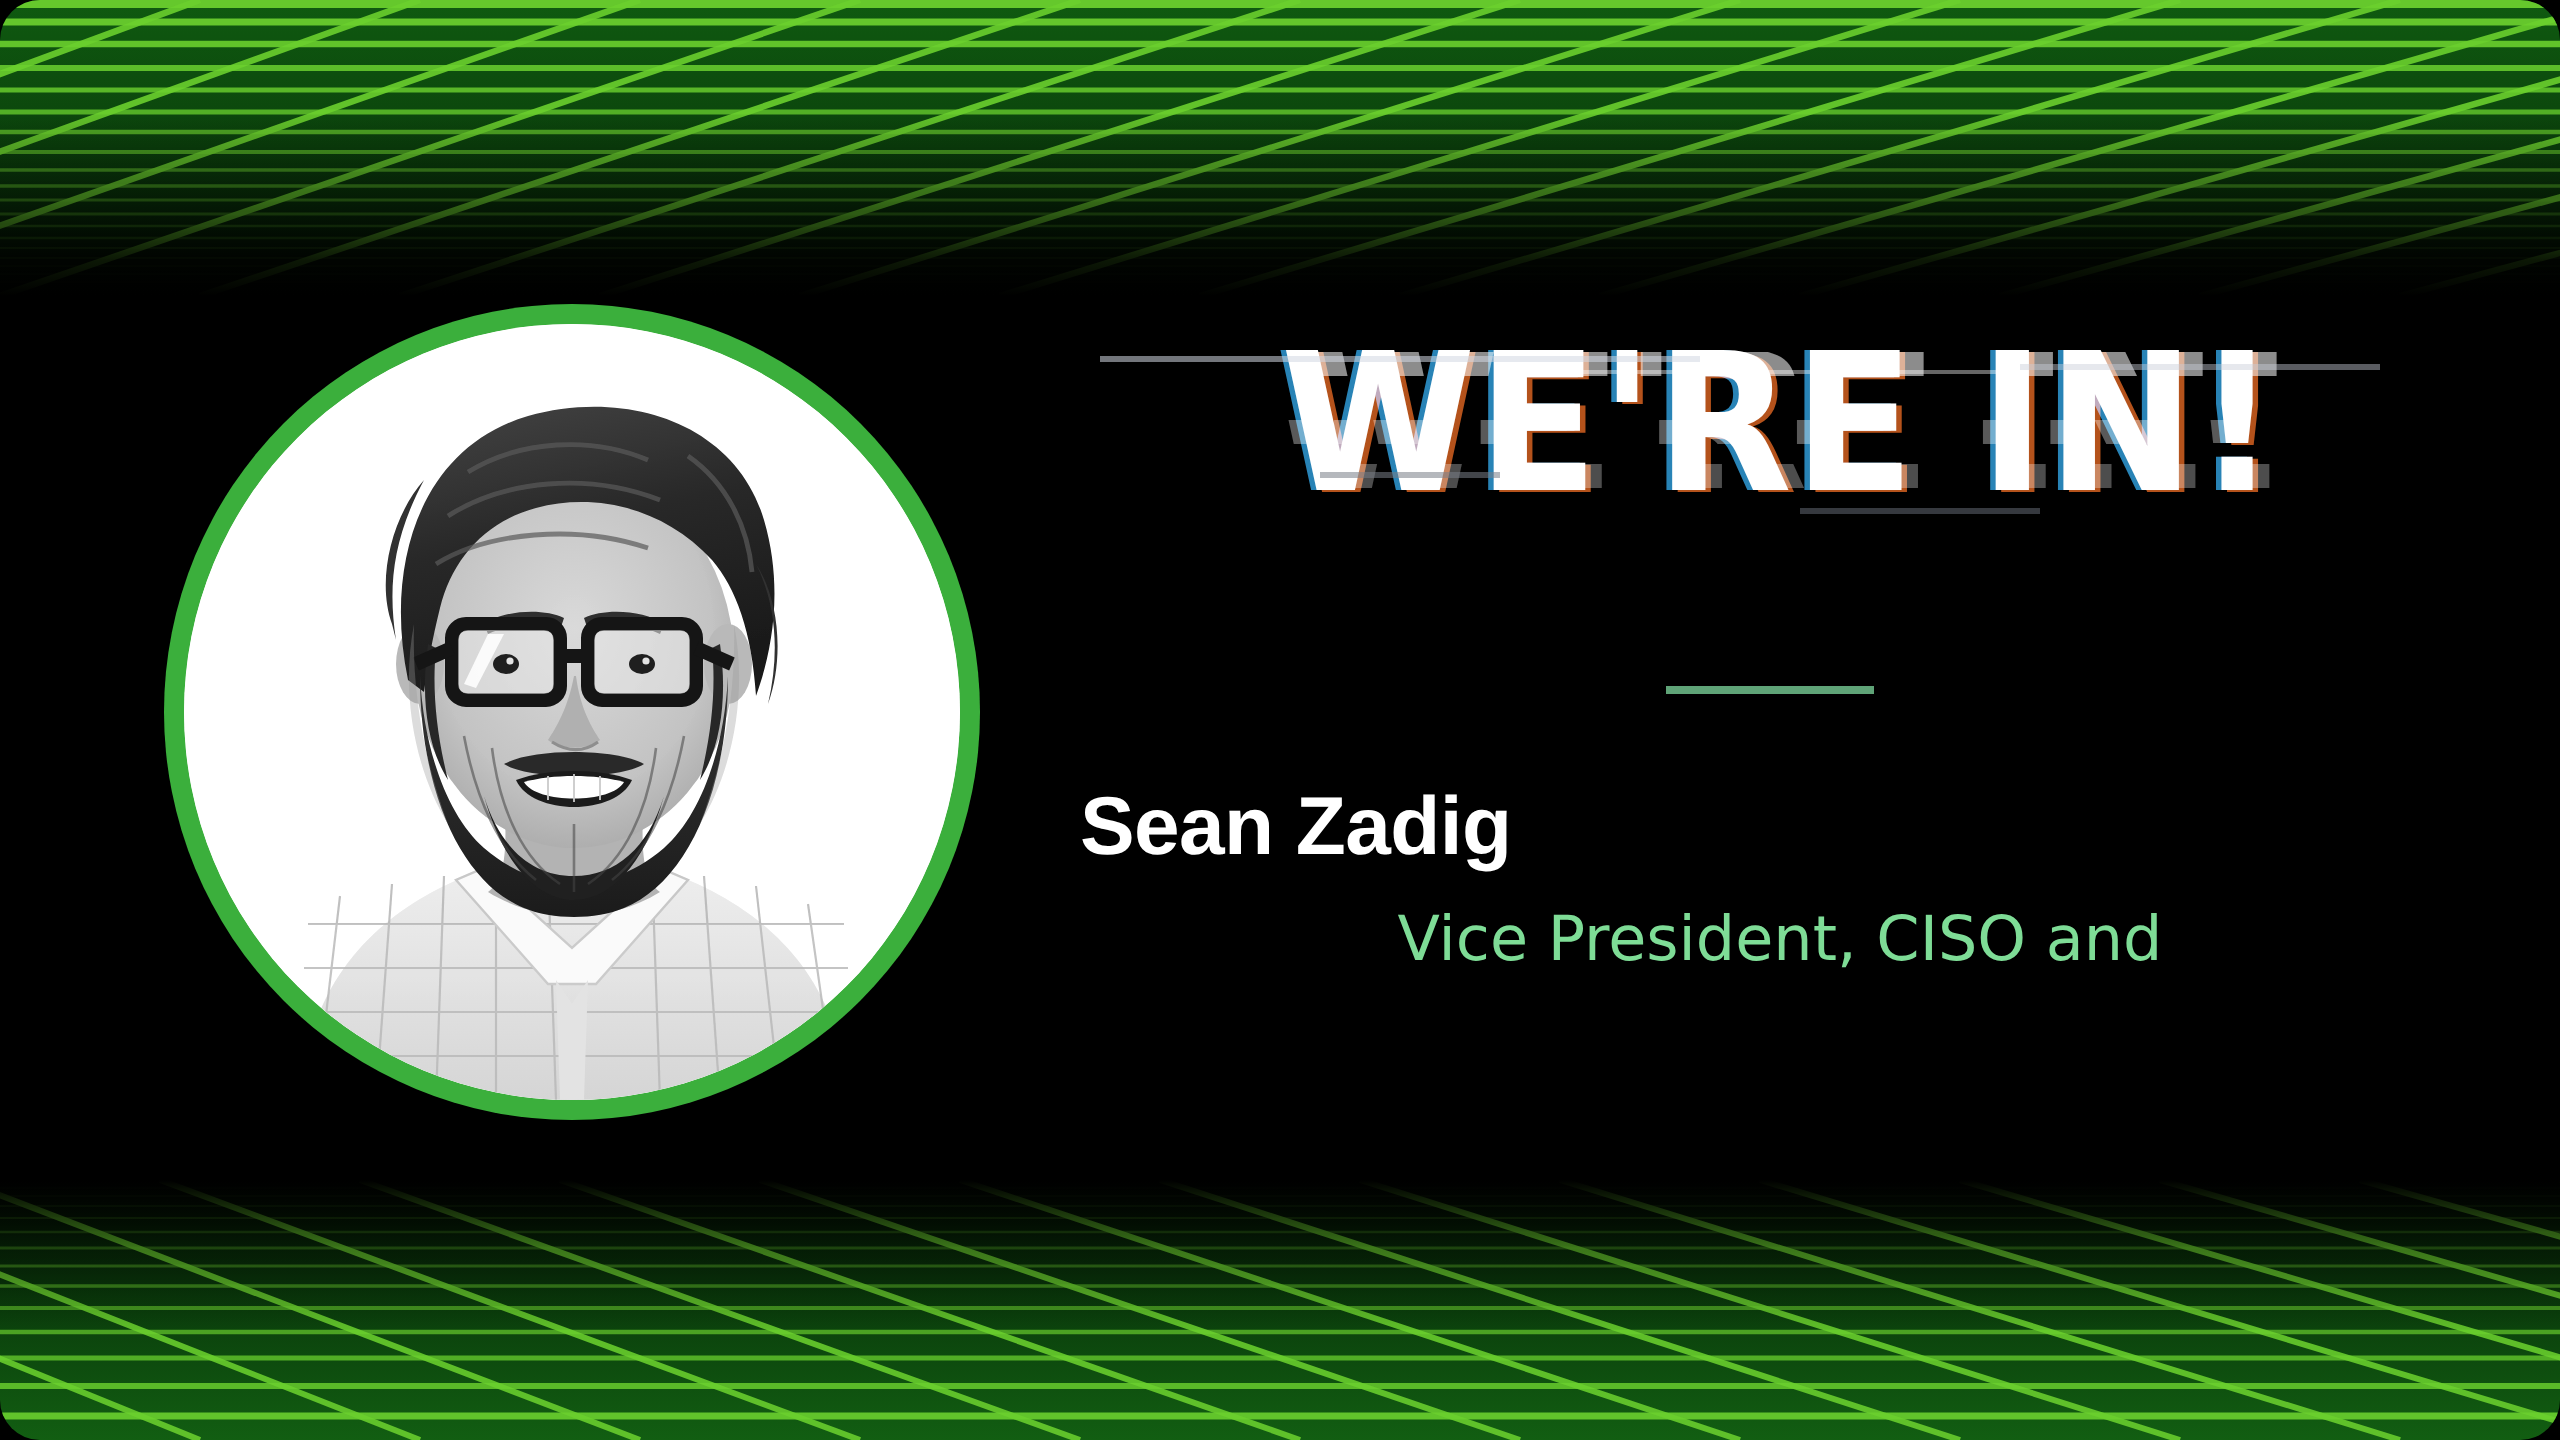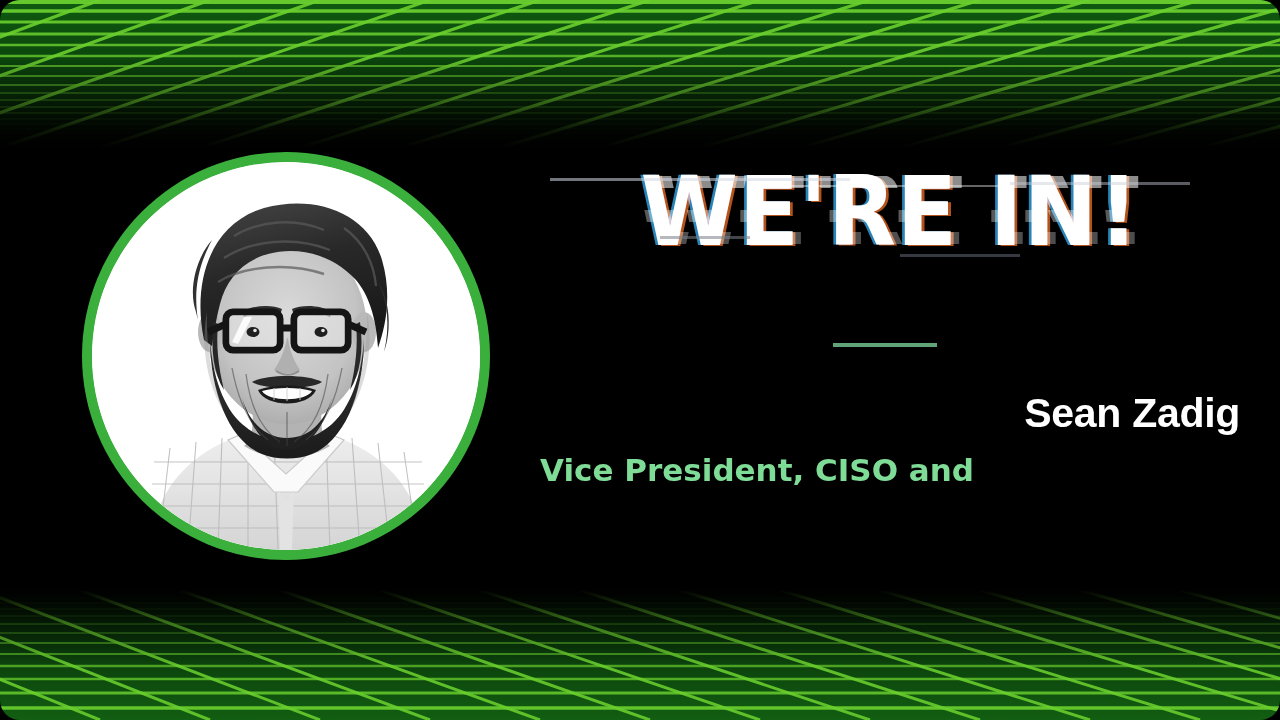--- a/index.html
+++ b/index.html
@@ -139,35 +139,35 @@
     left:833px; top:343px;
     width:104px; height:4px;
     background:#5FA377;
   }
 
   
   #speaker-name {
     position:absolute;
     left:540px; top:390px;
     width:700px;
-    text-align:right;
+    text-align:left;
     color:#ffffff;
     font-size:41px;
     font-weight:700;
     letter-spacing:-0.3px;
     font-family:"Liberation Sans", sans-serif;
   }
   #speaker-role {
     position:absolute;
     left:540px; top:450px;
     width:700px;
-    text-align:left;
+    text-align:center;
     color:#7EDC96;
     font-size:31px;
-    font-weight:700;
+    font-weight:400;
     line-height:41px;
     font-family:"DejaVu Sans", sans-serif;
   }
   .role-line { display:block; }
 </style>
 </head>
 <body>
 
 <div id="slide">
 

